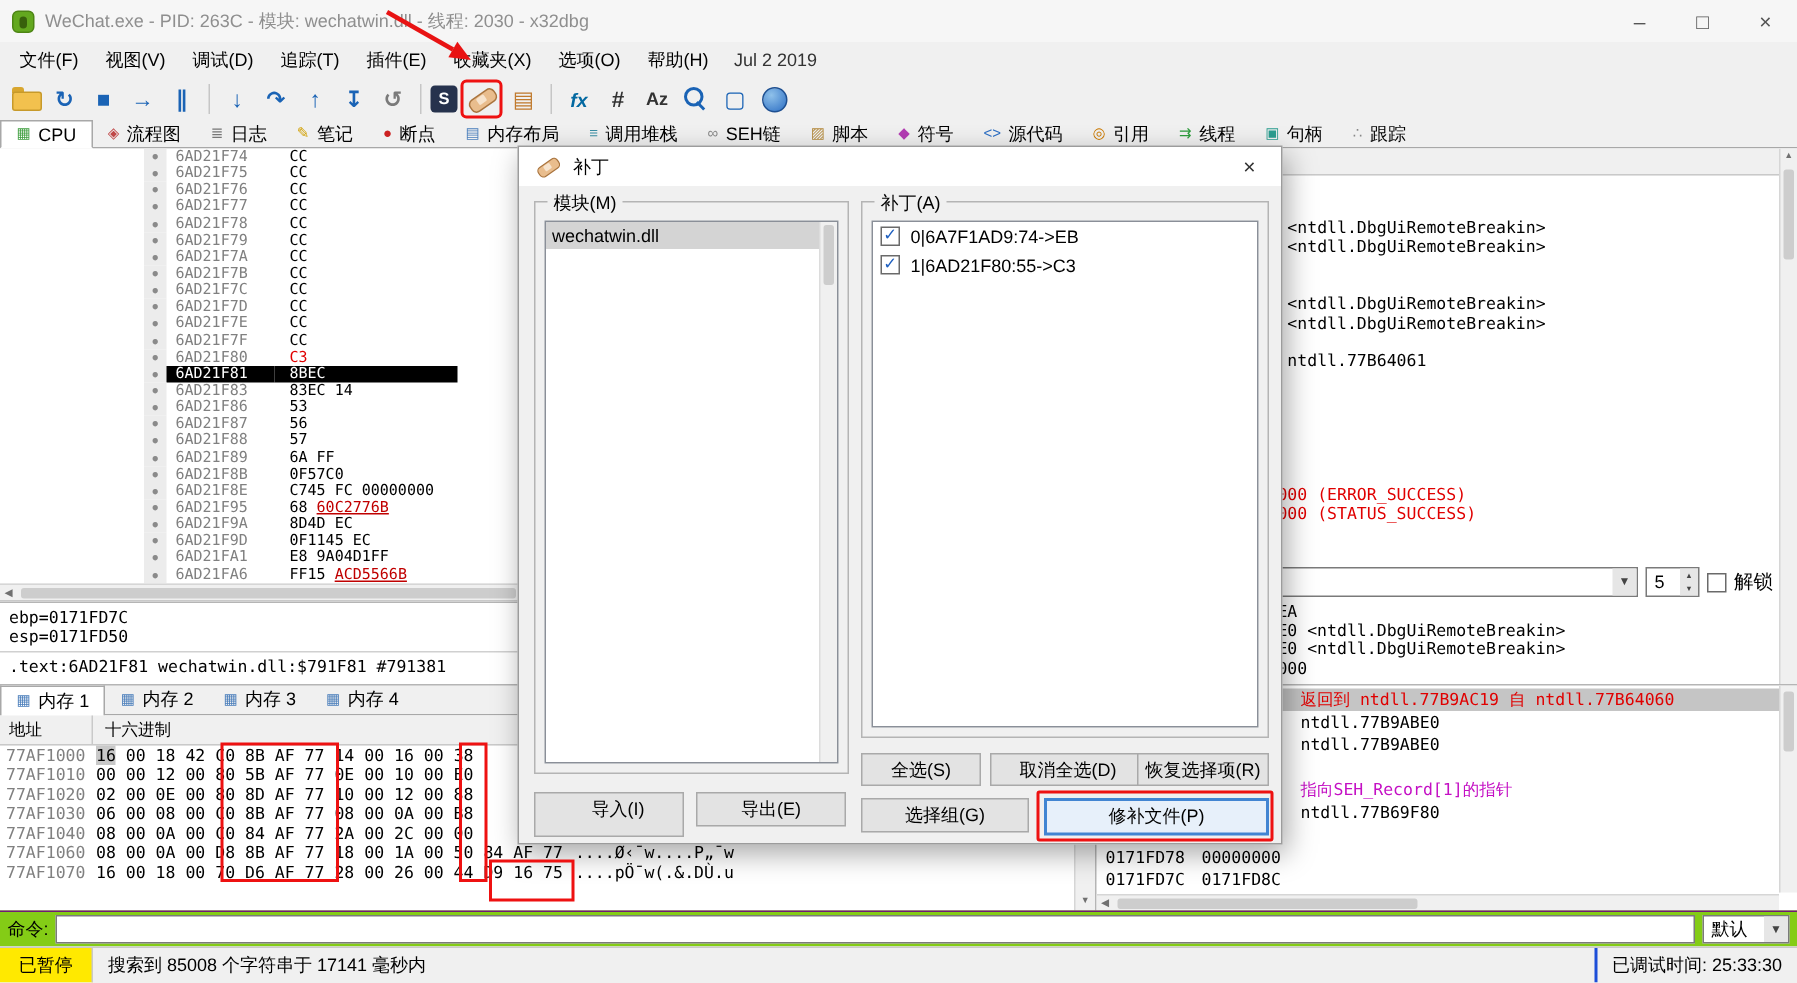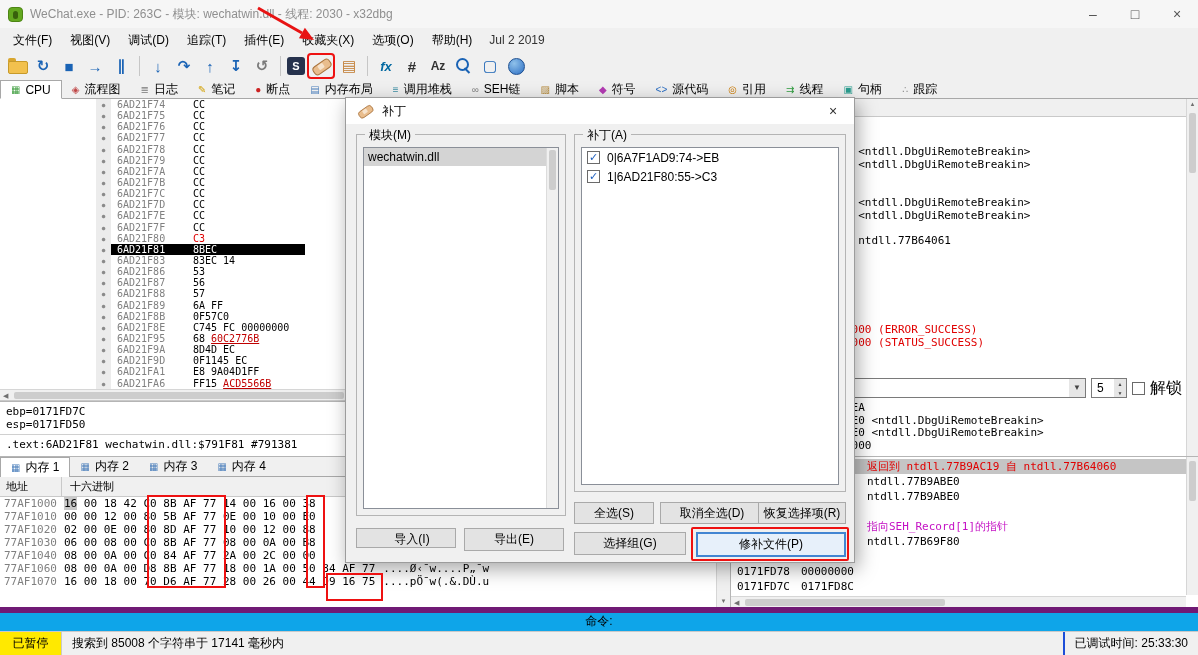--- a/index.html
+++ b/index.html
@@ -91,36 +91,36 @@
   .hidefpu { padding:0 10px; font-size:11px; }
   .reglines { position:absolute; left:8px; top:22px; right:14px; }
   .rline, .aline { height:12.7px; line-height:12.7px; font-family:"DejaVu Sans Mono",monospace; font-size:11px; white-space:pre; }
   .seg-k { color:#000; } .seg-r { color:#e00000; } .u { text-decoration:underline; }
   .convrow { position:absolute; left:6px; top:279px; right:16px; height:20px; display:flex; gap:5px; align-items:center; }
   .combo { flex:1; height:20px; border:1px solid #7a7a7a; background:#fff; display:flex; align-items:center; padding-left:5px; font-size:12px; }
   .combo .caret { margin-left:auto; width:16px; text-align:center; font-size:8px; color:#444; background:#e6e6e6; align-self:stretch; line-height:18px; }
   .spin { width:36px; height:20px; border:1px solid #7a7a7a; background:#fff; display:flex; align-items:center; padding-left:5px; position:relative; }
   .spin .arrows { position:absolute; right:0; top:0; bottom:0; width:12px; background:#e6e6e6; font-size:5px; color:#444; display:flex; flex-direction:column; justify-content:space-around; align-items:center; }
   .chk { width:13px; height:13px; border:1px solid #6a6a6a; background:#fff; display:inline-block; }
-  .convrow label { font-size:16px; }
+  .convrow label { font-size:13px; }
   .arglines { position:absolute; left:8px; top:303px; right:14px; }
   .regvs { position:absolute; right:0; top:0; bottom:0; width:12px; background:#f0f0f0; border-left:1px solid #d6d6d6; }
 
   
   .stack { position:absolute; left:730px; top:456px; width:468px; height:151px; background:#fff; border-left:1px solid #b5b5b5; border-top:1px solid #b5b5b5; overflow:hidden; }
   .srows { position:absolute; left:0; top:2px; right:12px; }
   .srow { height:15px; line-height:15px; font-family:"DejaVu Sans Mono",monospace; font-size:11px; white-space:pre; padding-left:6px; }
   .s-addr { display:inline-block; width:64px; } .s-val { display:inline-block; width:66px; }
   .c-r { color:#e00000; } .c-m { color:#c410c4; } .c-k { color:#000; }
   .ssel { background:#c5c5c5; }
   .stackvs { position:absolute; right:0; top:0; bottom:12px; width:12px; background:#f0f0f0; border-left:1px solid #d6d6d6; }
   .stackhs { position:absolute; left:0; right:12px; bottom:0; height:11px; background:#f0f0f0; border-top:1px solid #d6d6d6; }
 
   
-  .cmdbar { position:absolute; left:0; top:607px; width:1198px; height:24px; background:#0ea5e9; border-top:6px solid #701a75; display:flex; align-items:center; gap:5px; padding:0 5px;flex-direction:column; }
+  .cmdbar { position:absolute; left:0; top:607px; width:1198px; height:24px; background:#84cc16; border-top:1px solid #701a75; display:flex; align-items:center; gap:5px; padding:0 5px; }
   .cmdbar input { flex:1; height:19px; border:1px solid #7a7a7a; font-family:"DejaVu Sans Mono",monospace; font-size:12px; padding:0 4px; }
   .cmdbar .combo { flex:none; width:58px; height:19px; }
   .statusbar { position:absolute; left:0; top:631px; width:1198px; height:24px; background:#f0f0f0; border-top:1px solid #c9c9c9; display:flex; align-items:center; }
   .badge { width:62px; height:100%; background:#ffe900; color:#000; font-weight:normal; display:flex; align-items:center; justify-content:center; border-right:1px solid #c9c9c9; }
   .smsg { padding-left:10px; flex:1; }
   .stime { border-left:2px solid #1d4ed8; padding:0 10px; height:100%; display:flex; align-items:center; }
 
   
   .dialog { position:absolute; left:345px; top:97px; width:510px; height:466px; background:#f0f0f0; border:1px solid #9c9c9c; box-shadow:3px 6px 18px rgba(0,0,0,0.35); z-index:50; }
   .dlg-title { height:26px; background:#fff; display:flex; align-items:center; padding-left:8px; }
@@ -135,21 +135,21 @@
   .mod-item { height:18px; line-height:18px; padding-left:4px; font-size:12px; }
   .msel { background:#d4d4d4; }
   .lscroll { position:absolute; right:0; top:0; bottom:0; width:12px; background:#f0f0f0; border-left:1px solid #dcdcdc; }
   .lthumb { position:absolute; left:2px; top:2px; width:7px; height:40px; background:#cdcdcd; border-radius:2px; }
   .p-item { height:19px; display:flex; align-items:center; gap:7px; padding-left:5px; font-size:12px; }
   .cb { width:13px; height:13px; border:1px solid #6a6a6a; background:#fff; display:flex; align-items:center; justify-content:center; font-size:11px; font-weight:bold; color:#1e5fbf; line-height:11px; }
   .btn { position:absolute; background:#e3e3e3; border:1px solid #a9a9a9; font-size:12px; text-align:center; line-height:20px; }
   .b-selall { left:228px; top:404px; width:80px; height:22px; }
   .b-desel { left:314px; top:404px; width:104px; height:22px; }
   .b-restore { left:412px; top:404px; width:88px; height:22px; }
-  .b-import { left:10px; top:430px; width:100px; height:20px;padding-left:12px; }
+  .b-import { left:10px; top:430px; width:100px; height:30px;padding-left:12px; }
   .b-export { left:118px; top:430px; width:100px; height:23px; }
   .b-group { left:228px; top:434px; width:112px; height:23px; }
   .b-patchfile { left:350px; top:434px; width:150px; height:25px; border:2px solid #4285d2; background:#e7f0fa; }
 
   
   .ann { position:absolute; border:2px solid #ee1111; z-index:60; pointer-events:none; }
   .ann-btn { left:345px; top:429px; width:158px; height:34px; border-radius:2px; }
   .ann-mem1 { left:147px; top:495px; width:79px; height:93px; }
   .ann-mem2 { left:306px; top:495px; width:19px; height:93px; }
   .ann-mem3 { left:326px; top:573px; width:57px; height:28px; }

